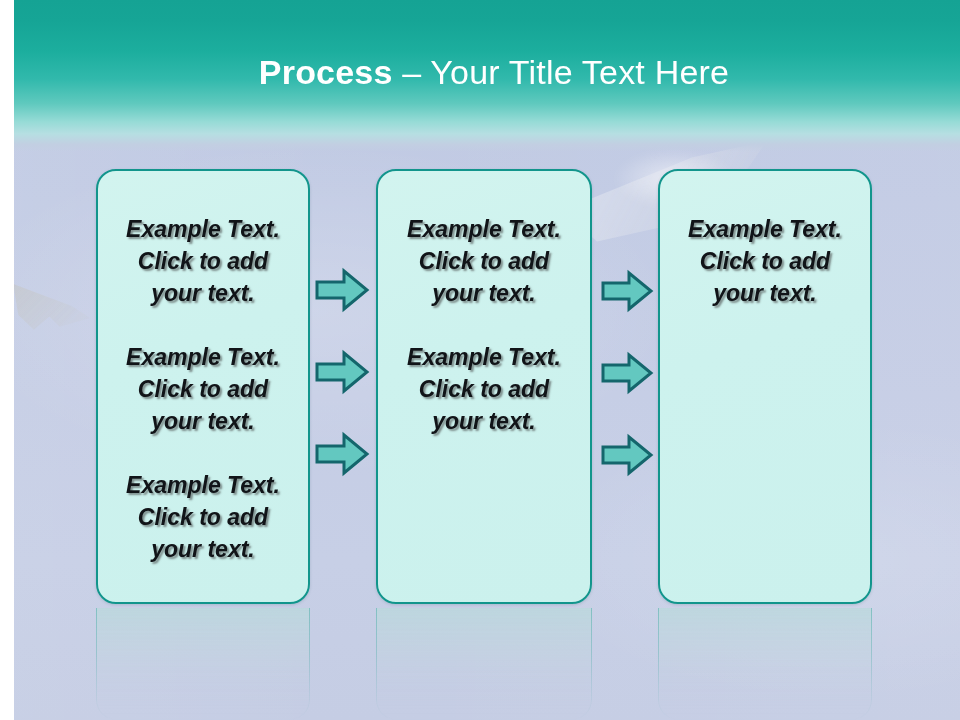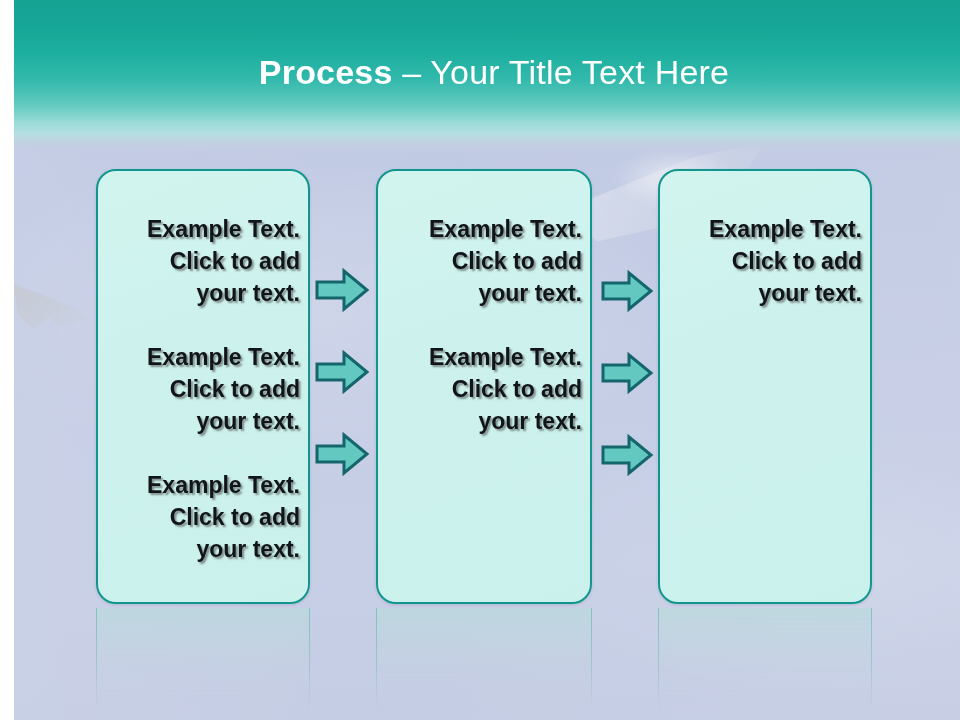--- a/index.html
+++ b/index.html
@@ -122,24 +122,25 @@
     box-shadow: 0 1px 3px rgba(40,80,95,0.18);
   }
   .box-1 { left: 82px;  top: 169px; width: 214px; height: 435px; }
   .box-2 { left: 362px; top: 169px; width: 216px; height: 435px; }
   .box-3 { left: 644px; top: 169px; width: 214px; height: 435px; }
 
   .box-text {
     position: absolute;
     left: 8px;
     right: 8px;
-    text-align: right;
+    text-align: center;
     color: #111418;
     font-size: 23px;
     line-height: 32px;
+    font-style: italic;
     font-weight: 600;
     white-space: pre-line;
     text-shadow: 2px 2px 2px rgba(60,60,60,0.55);
   }
   .p-a { top: 42px; }
   .p-b { top: 170px; }
   .p-c { top: 298px; }
 
   
   .reflection {

